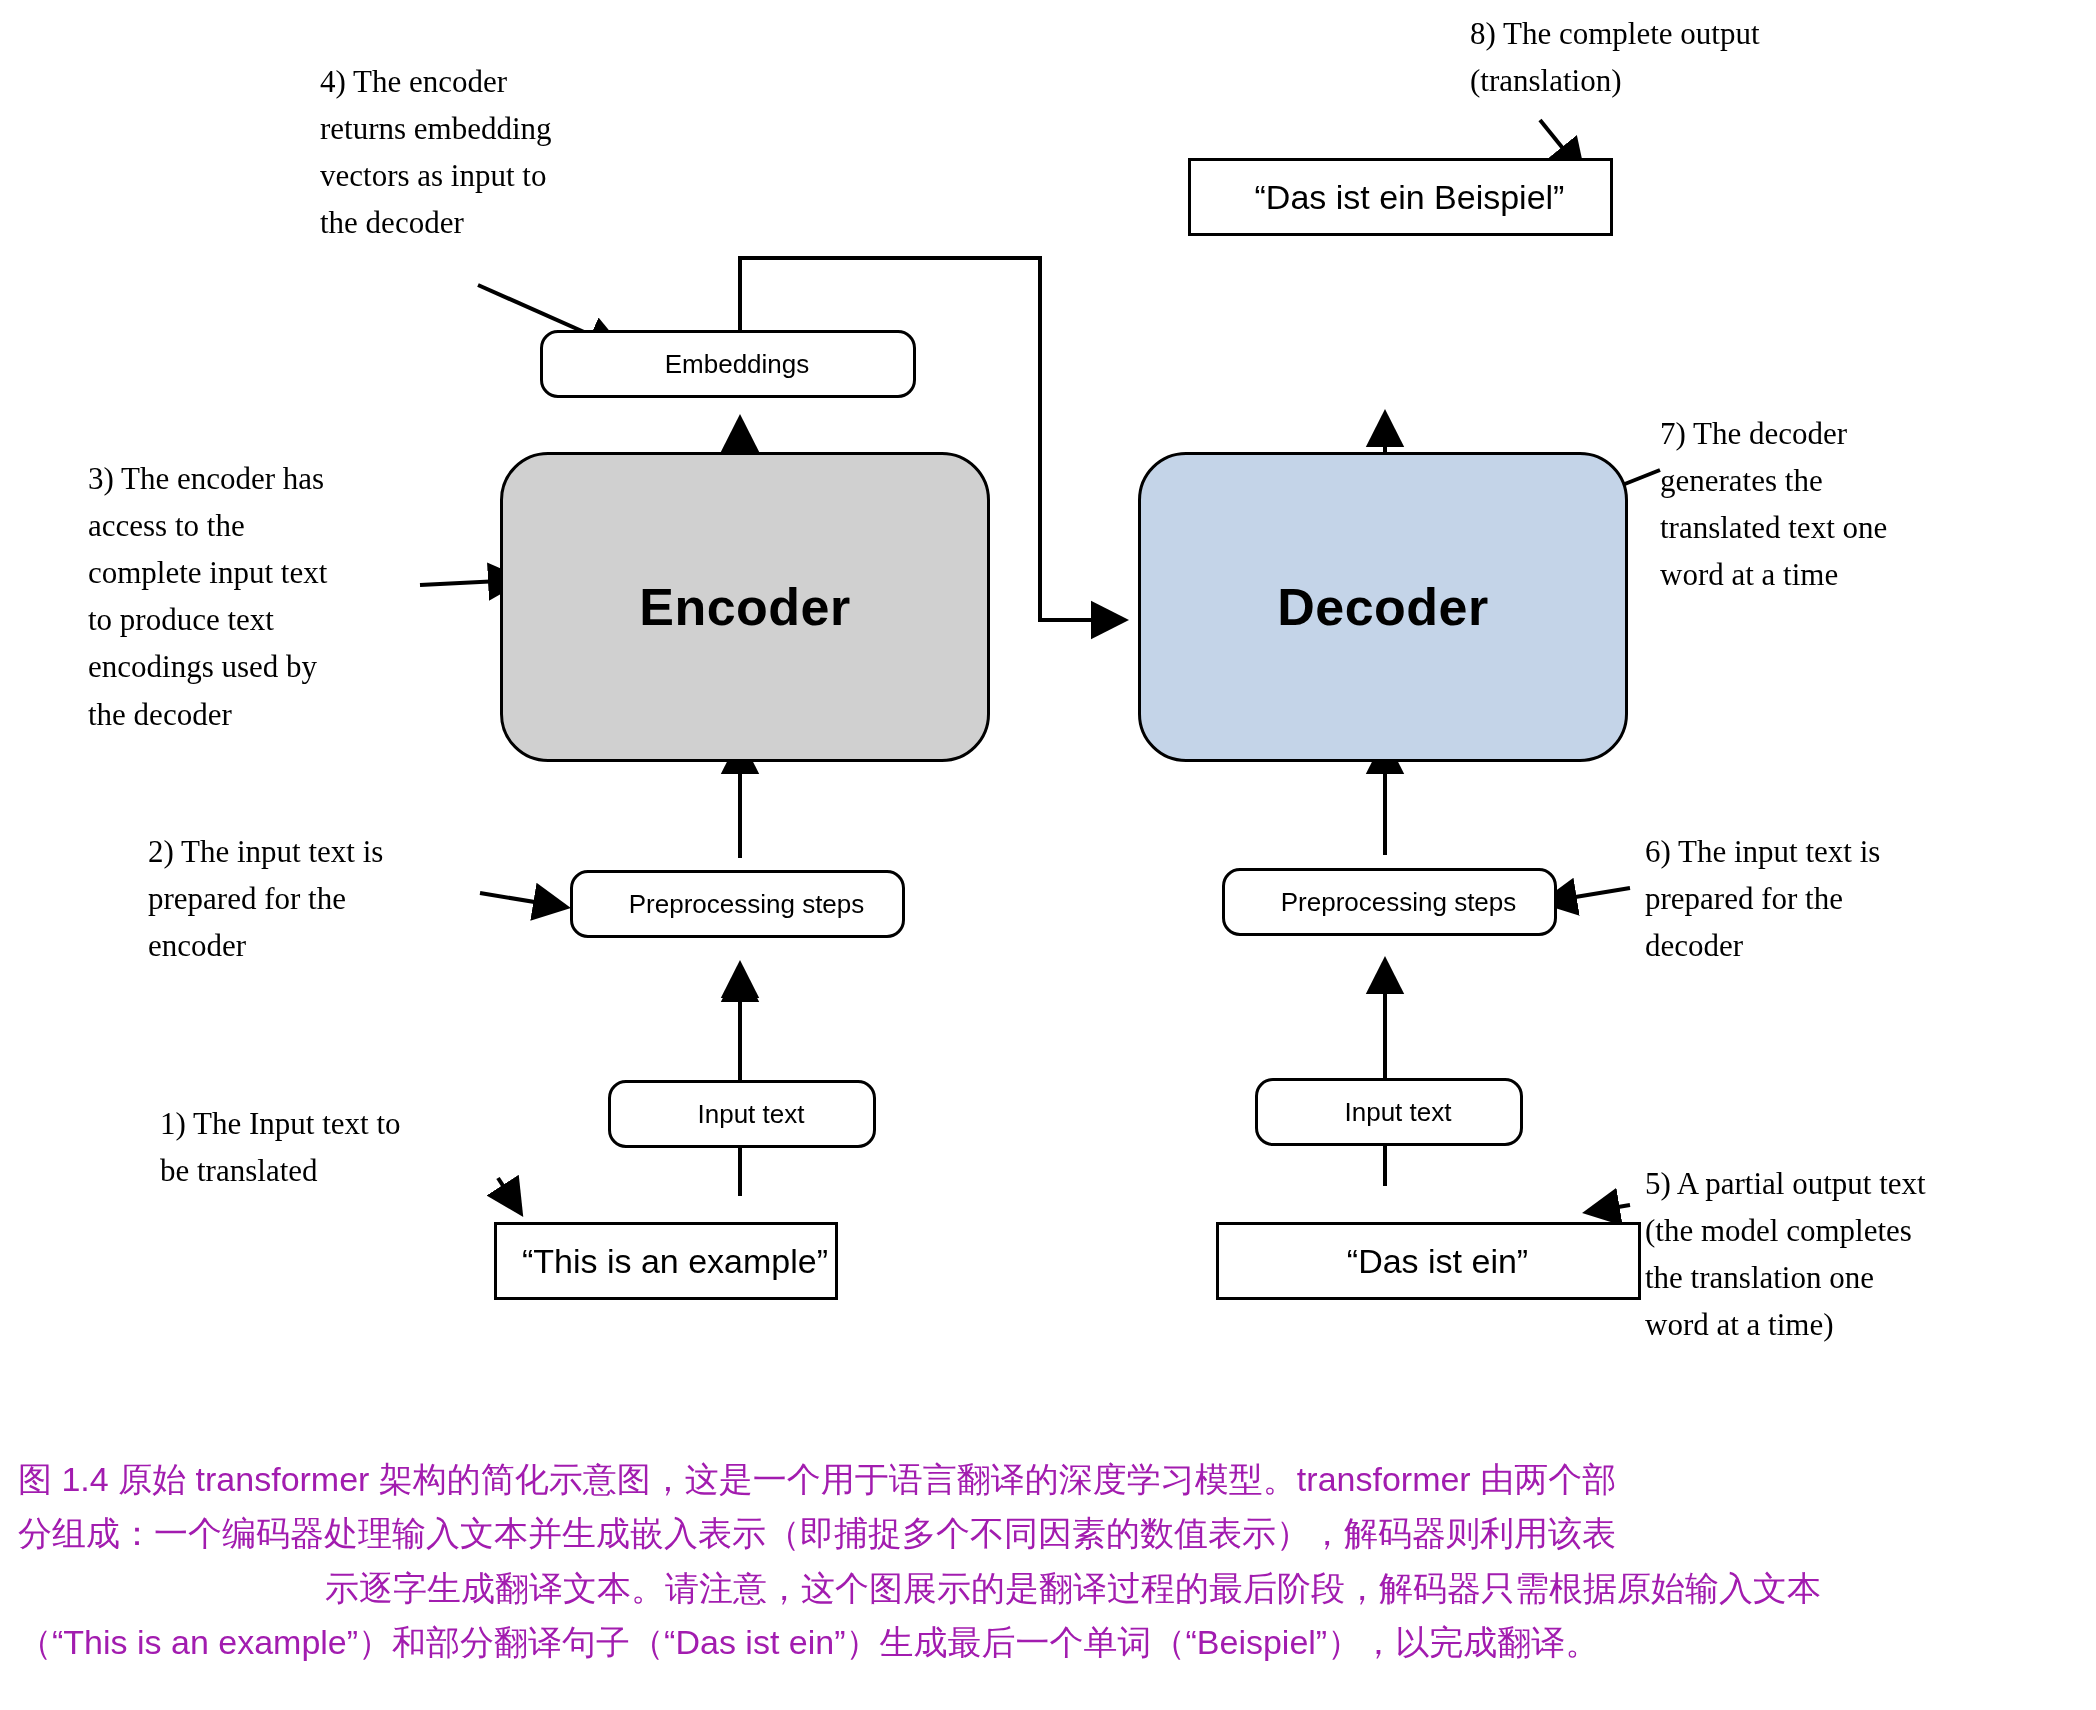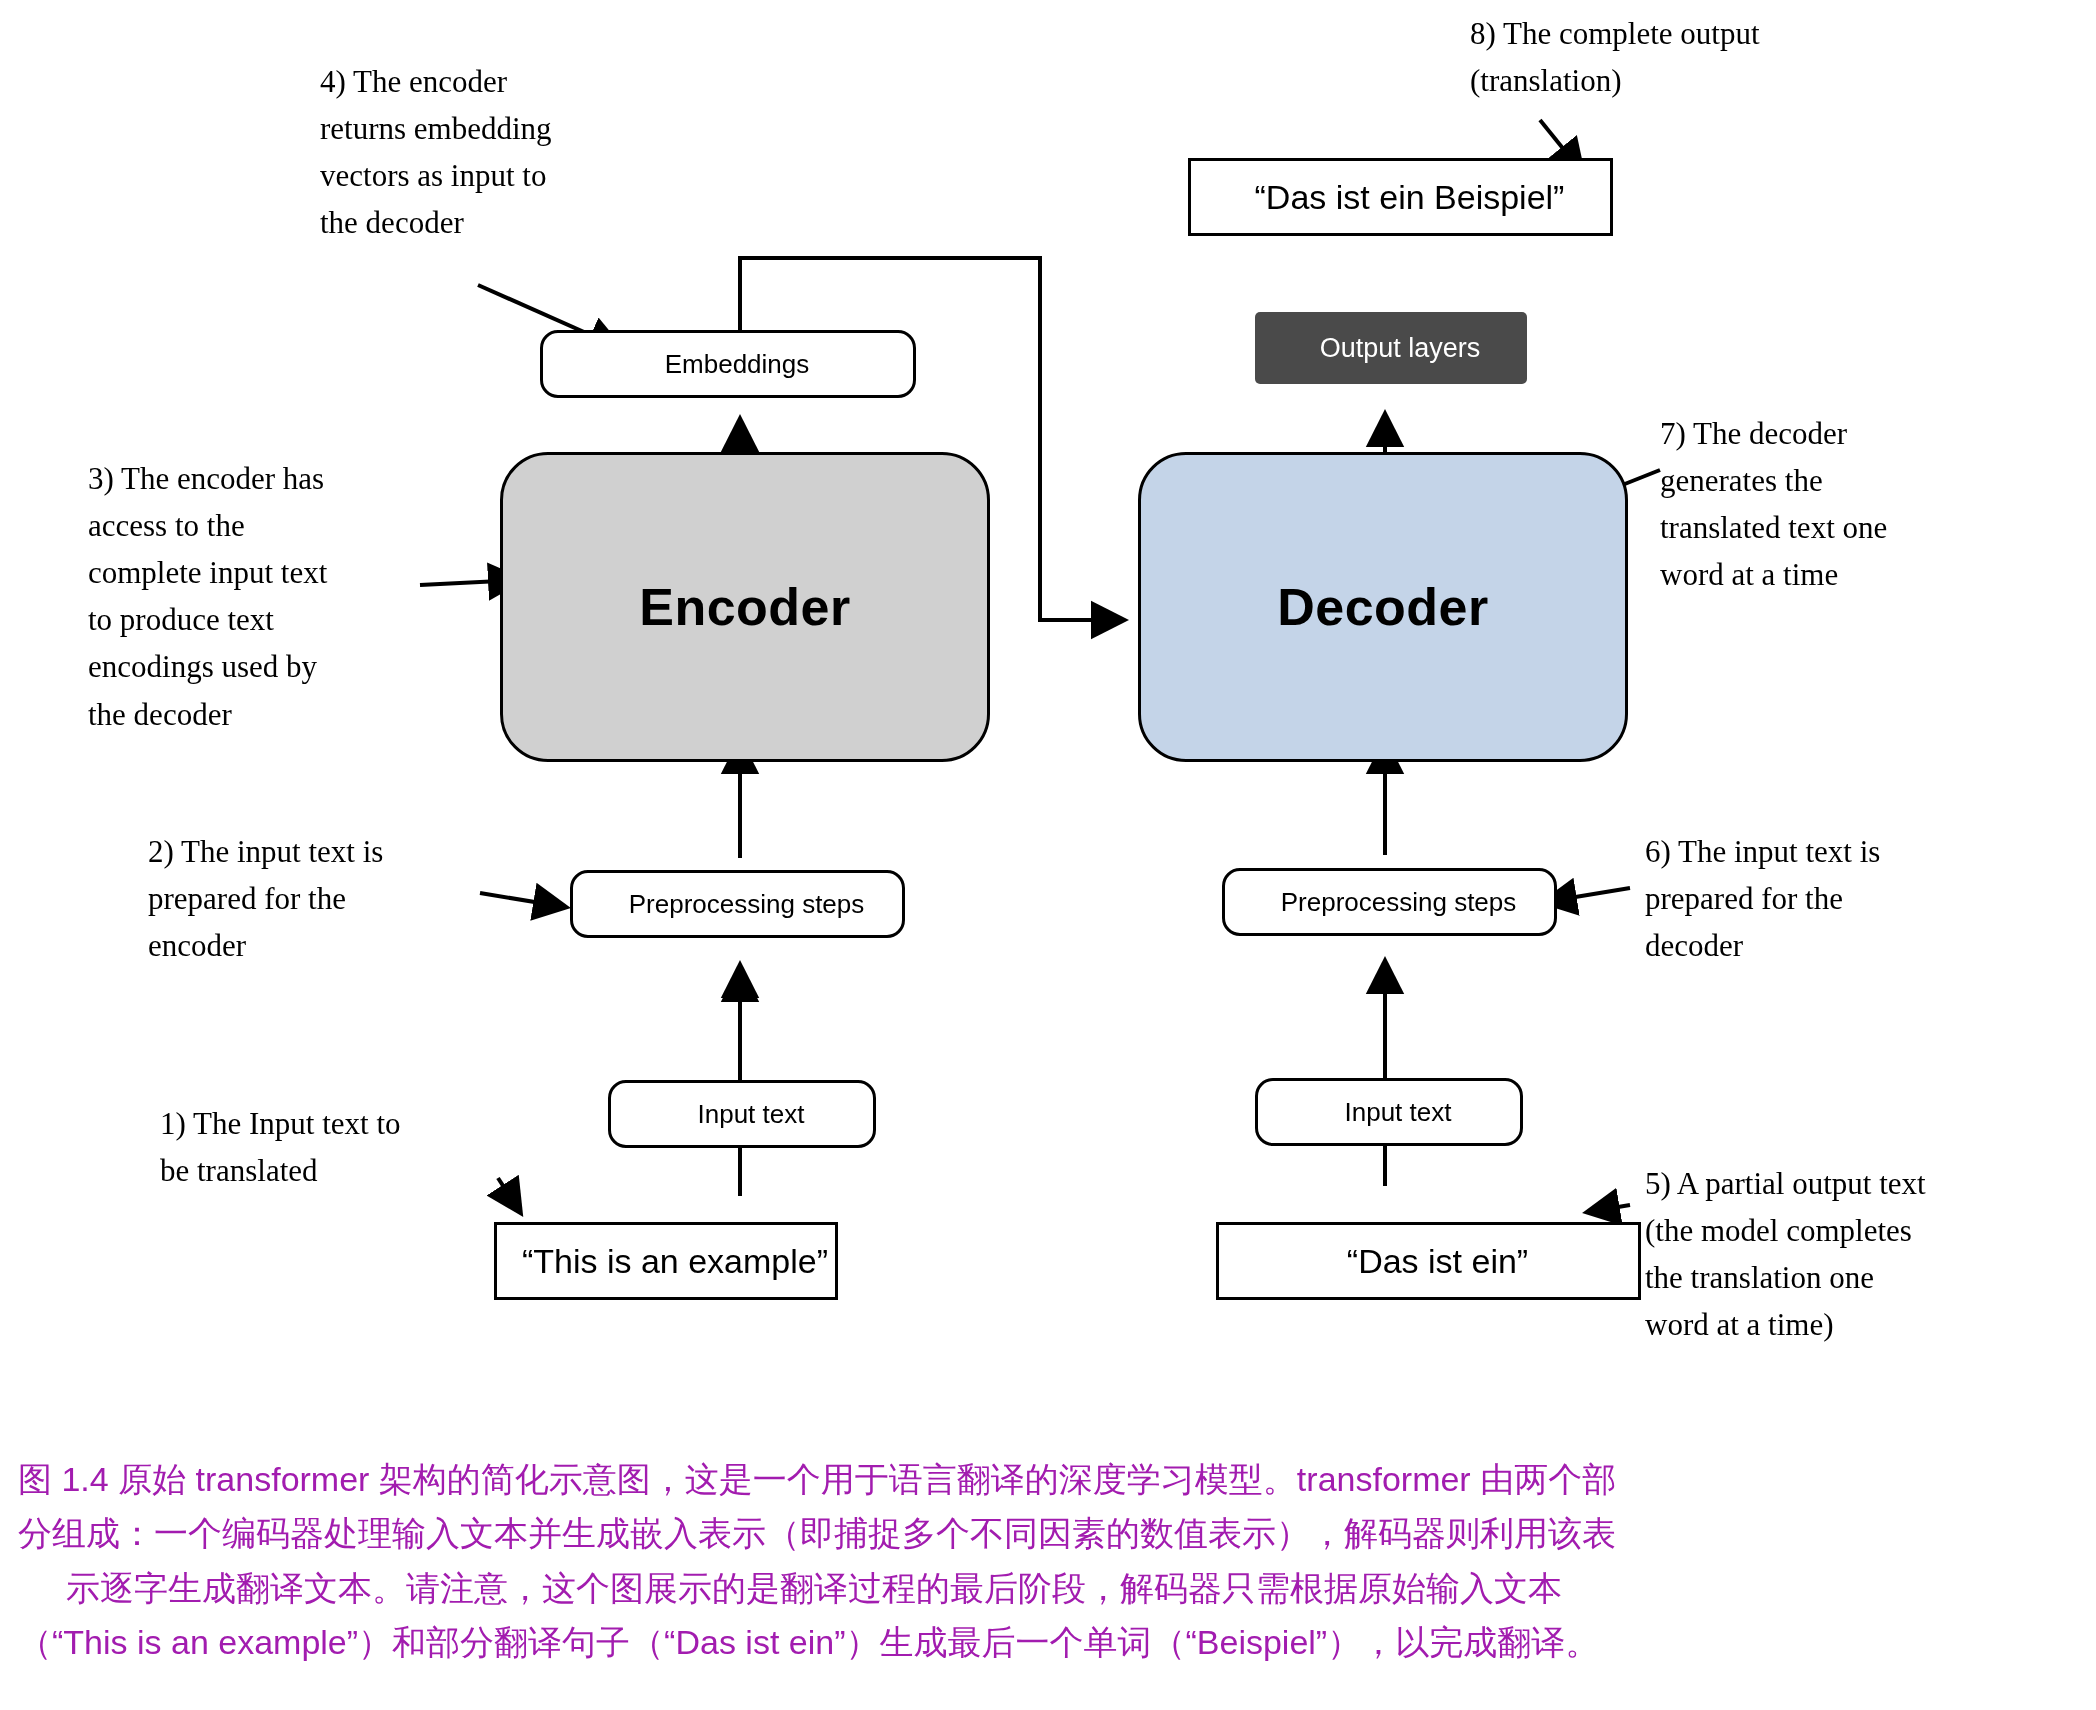--- a/index.html
+++ b/index.html
@@ -91,21 +91,21 @@
     top: 1452px;
     width: 2062px;
     font-family: "Liberation Sans", sans-serif;
     font-size: 34px;
     line-height: 1.6;
     color: #a21caf;
     text-align: justify;
     text-justify: inter-character;
   }
   #caption .cap-line { display: block; }
-  #caption .cap-line.l3 { text-align: left; margin-left: 48px; }
+  #caption .cap-line.l3 { text-align: center; margin-left: 48px; }
   #caption .cap-line.l4 { text-align: left; }
 </style>
 </head>
 <body>
 
 <div id="diagram">
 
   <svg class="svg-layer" viewBox="0 0 2096 1440">
     <defs>
       <marker id="ah" markerWidth="11" markerHeight="11" refX="8" refY="5.5" orient="auto">
@@ -183,21 +183,20 @@
   <div class="block encoder" style="left:500px; top:452px; width:490px; height:310px;">Encoder</div>
 
   <div class="box small" style="left:570px; top:870px; width:335px; height:68px;">Preprocessing steps</div>
 
   <div class="box small" style="left:608px; top:1080px; width:268px; height:68px;">Input text</div>
 
   <div class="box quote" style="left:494px; top:1222px; width:344px; height:78px;">“This is an example”</div>
 
   <div class="box quote" style="left:1188px; top:158px; width:425px; height:78px;">“Das ist ein Beispiel”</div>
 
-  <div class="box dark" style="left:1255px; top:312px; width:272px; height:72px;">Output layers</div>
 
   <div class="block decoder" style="left:1138px; top:452px; width:490px; height:310px;">Decoder</div>
 
   <div class="box small" style="left:1222px; top:868px; width:335px; height:68px;">Preprocessing steps</div>
 
   <div class="box small" style="left:1255px; top:1078px; width:268px; height:68px;">Input text</div>
 
   <div class="box quote" style="left:1216px; top:1222px; width:425px; height:78px;">“Das ist ein”</div>
 
 </div>

